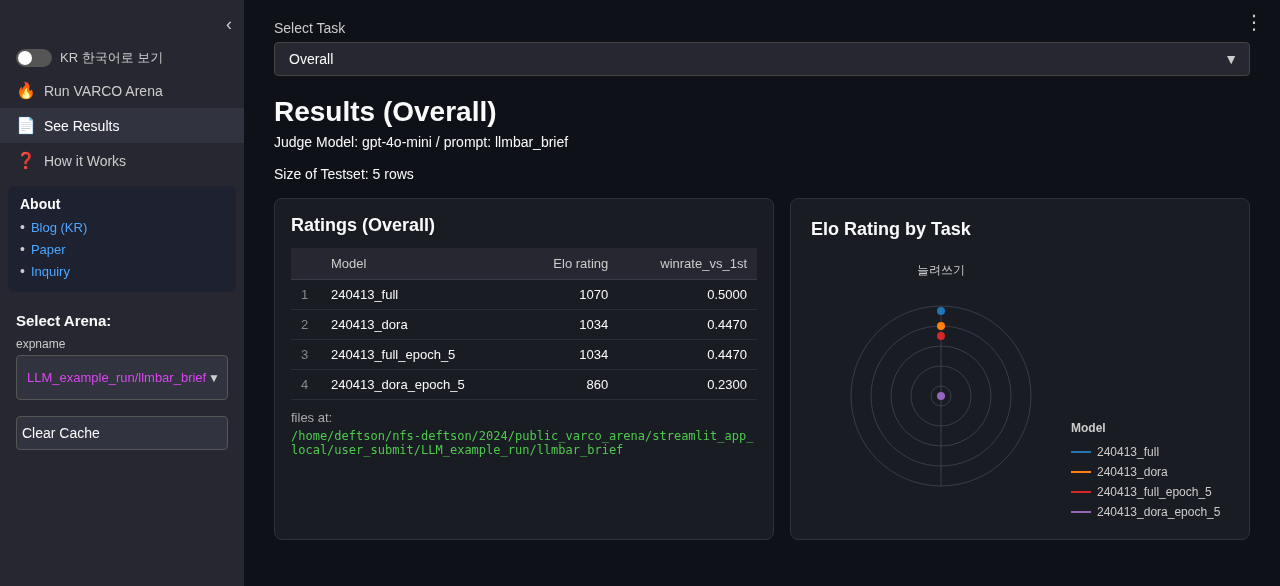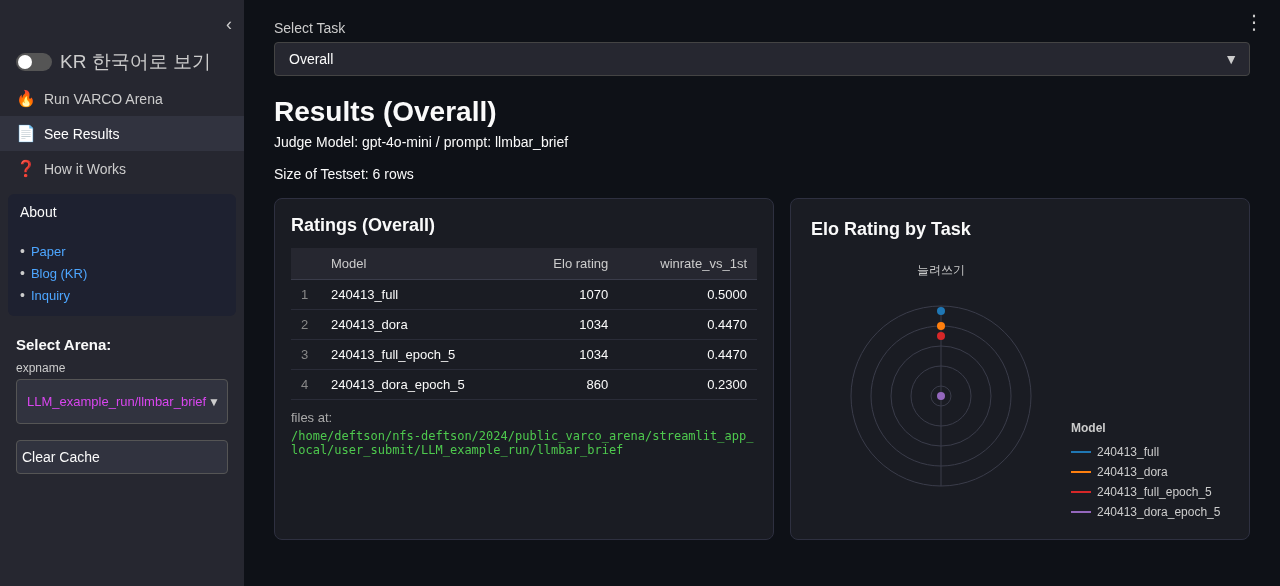--- a/index.html
+++ b/index.html
@@ -52,21 +52,21 @@
       content: '';
       position: absolute;
       width: 14px;
       height: 14px;
       background: #fff;
       border-radius: 50%;
       top: 2px;
       left: 2px;
     }
     .kr-label {
-      font-size: 19px;
+      font-size: 13px;
       color: #ccc;
     }
     .sidebar-nav-item {
       display: flex;
       align-items: center;
       gap: 8px;
       padding: 8px 16px;
       cursor: pointer;
       color: #ccc;
       font-size: 14px;
@@ -78,23 +78,23 @@
     }
 
     .about-section {
       background: #1e2130;
       margin: 8px 8px;
       border-radius: 6px;
       padding: 10px 12px;
     }
     .about-title {
       font-size: 14px;
-      font-weight: 400;
-      color: #fafafa;
-      margin-bottom: 20px;
+      font-weight: 700;
+      color: #fafafa;
+      margin-bottom: 4px;
     }
     .about-link-item {
       display: flex;
       align-items: center;
       gap: 6px;
       padding: 3px 0;
     }
     .about-link-item::before {
       content: '•';
       color: #ccc;
@@ -362,24 +362,24 @@
     <span>See Results</span>
   </div>
   <div class="sidebar-nav-item">
     <span class="icon">❓</span>
     <span>How it Works</span>
   </div>
 
   <div class="about-section">
     <div class="about-title">About</div>
     <div class="about-link-item">
-      <a href="#">Paper</a>
+      <a href="#">Blog (KR)</a>
     </div>
     <div class="about-link-item">
-      <a href="#">Blog (KR)</a>
+      <a href="#">Paper</a>
     </div>
     <div class="about-link-item">
       <a href="#">Inquiry</a>
     </div>
   </div>
 
   <div class="select-result-section">
     <div class="select-result-label">Select Arena:</div>
     <div class="expname-label">expname</div>
     <div class="dropdown-wrapper">
@@ -399,21 +399,21 @@
   <div class="select-task-label">Select Task</div>
   <div class="task-dropdown-wrapper">
     <select class="task-select">
       <option>Overall</option>
     </select>
     <span class="task-dropdown-arrow">▼</span>
   </div>
 
   <div class="results-title">Results (Overall)</div>
   <div class="judge-model-text">Judge Model: gpt-4o-mini / prompt: llmbar_brief</div>
-  <div class="testset-text">Size of Testset: 6 rows</div>
+  <div class="testset-text">Size of Testset: 5 rows</div>
 
   <div class="charts-row">
 
     <div class="ratings-card">
       <div class="ratings-card-title">Ratings (Overall)</div>
       <table>
         <thead>
           <tr>
             <th></th>
             <th>Model</th>

